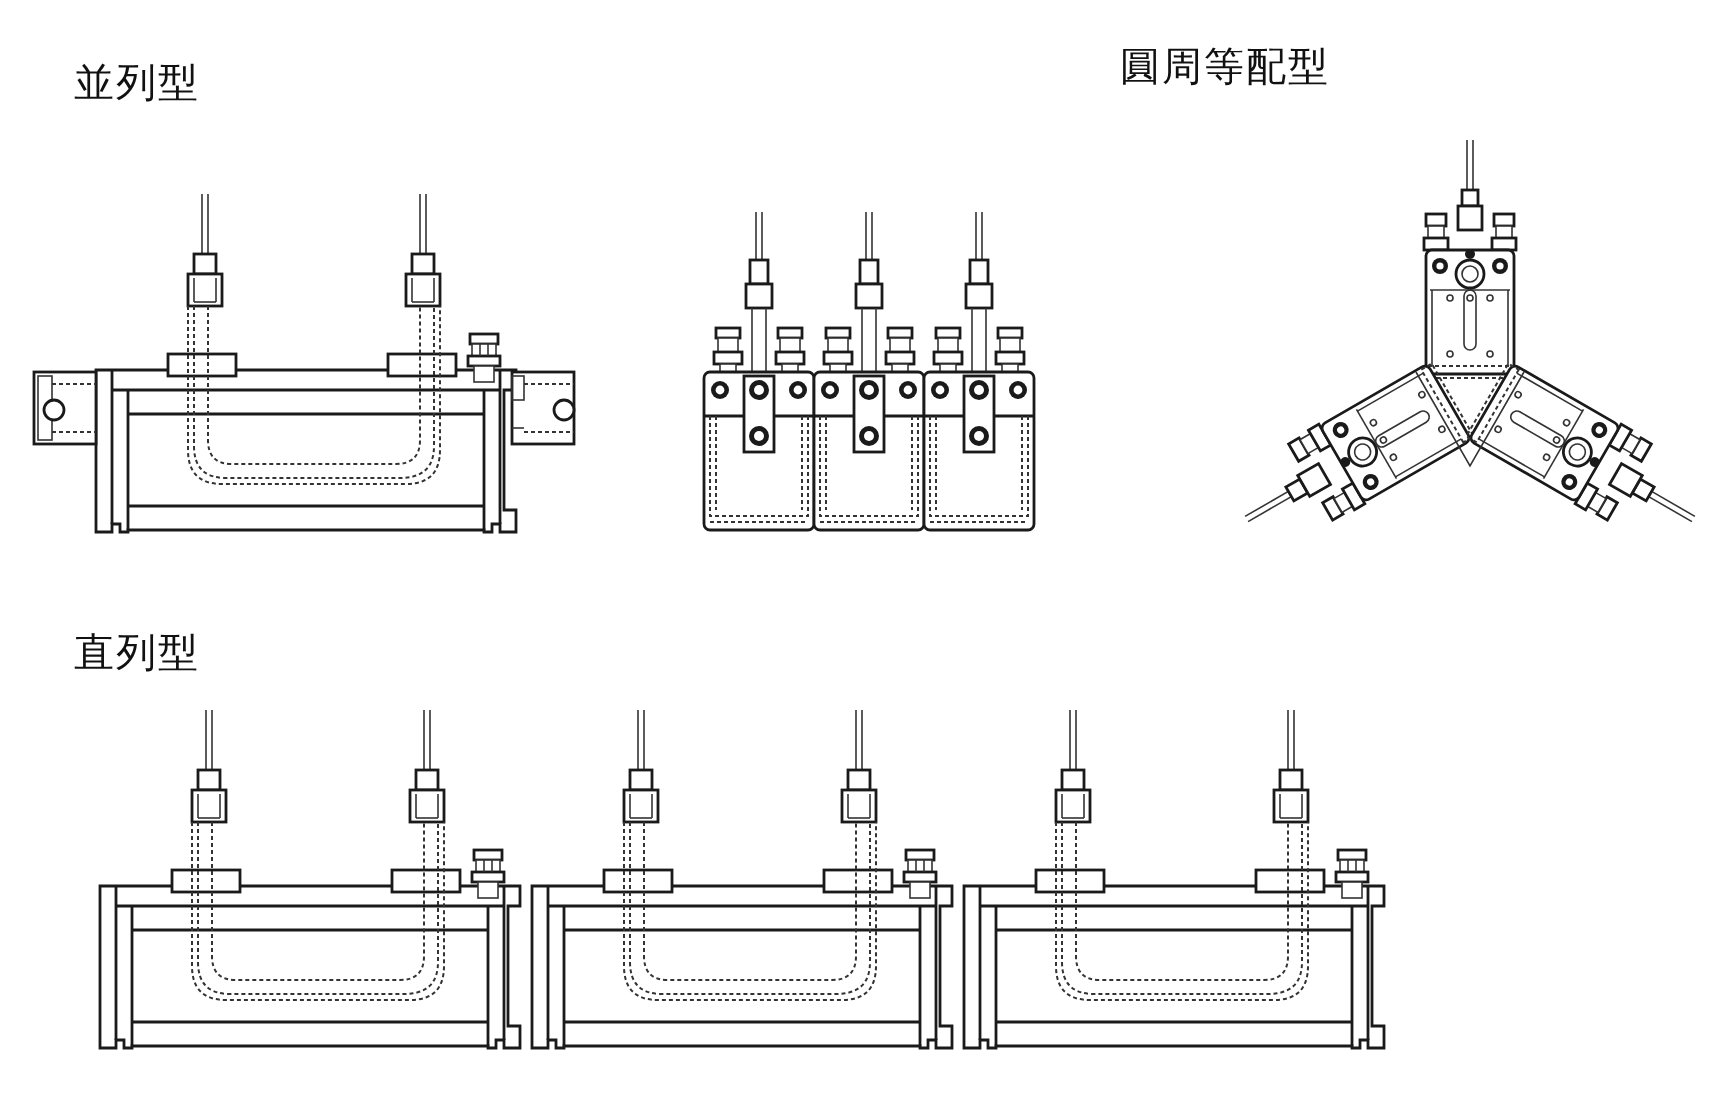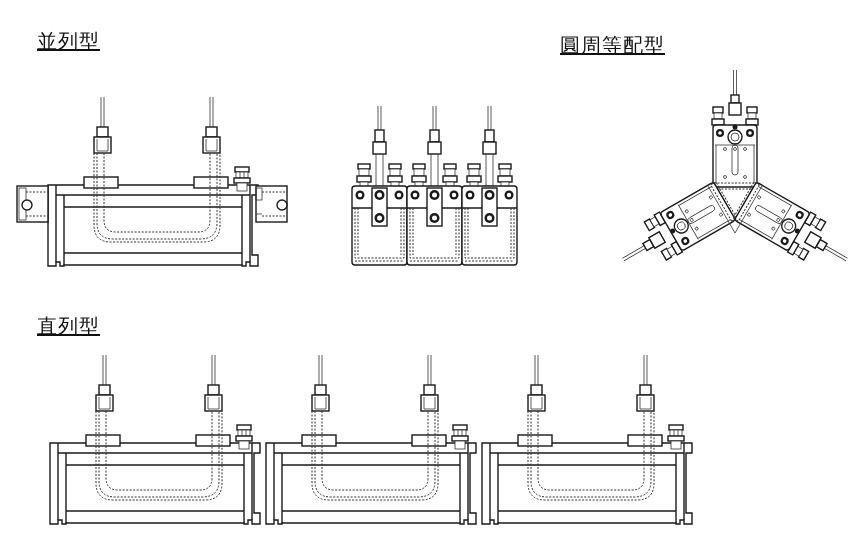--- a/index.html
+++ b/index.html
@@ -1,19 +1,19 @@
 <!DOCTYPE html>
 <html><head>
   <meta charset="utf-8">
   <style>
     html, body { margin: 0; padding: 0; background: #ffffff; }
     body { width: 860px; height: 550px; position: relative; overflow: hidden; font-family: "DejaVu Sans", sans-serif; }
-    .label { position: absolute; font-size: 20px; color: #111; letter-spacing: 1px; text-decoration: underline; }
+    .label { position: absolute; font-size: 20px; color: #111; letter-spacing: 1px; }
     #lbl-parallel { left: 37px; top: 28px; }
-    #lbl-circ { left: 560px; top: 32px; }
+    #lbl-circ { left: 560px; top: 20px; }
     #lbl-series { left: 37px; top: 313px; text-align: center; }
     svg { position: absolute; left: 0; top: 0; }
     .s { stroke: #1a1a1a; fill: none; stroke-width: 1.4; }
     .t { stroke: #333; fill: none; stroke-width: 0.8; }
     .d { stroke: #333; fill: none; stroke-width: 1; stroke-dasharray: 2 1.5; }
     .w { fill: #fff; }
     .k { fill: #1a1a1a; }
   </style>
 </head>
 <body>

